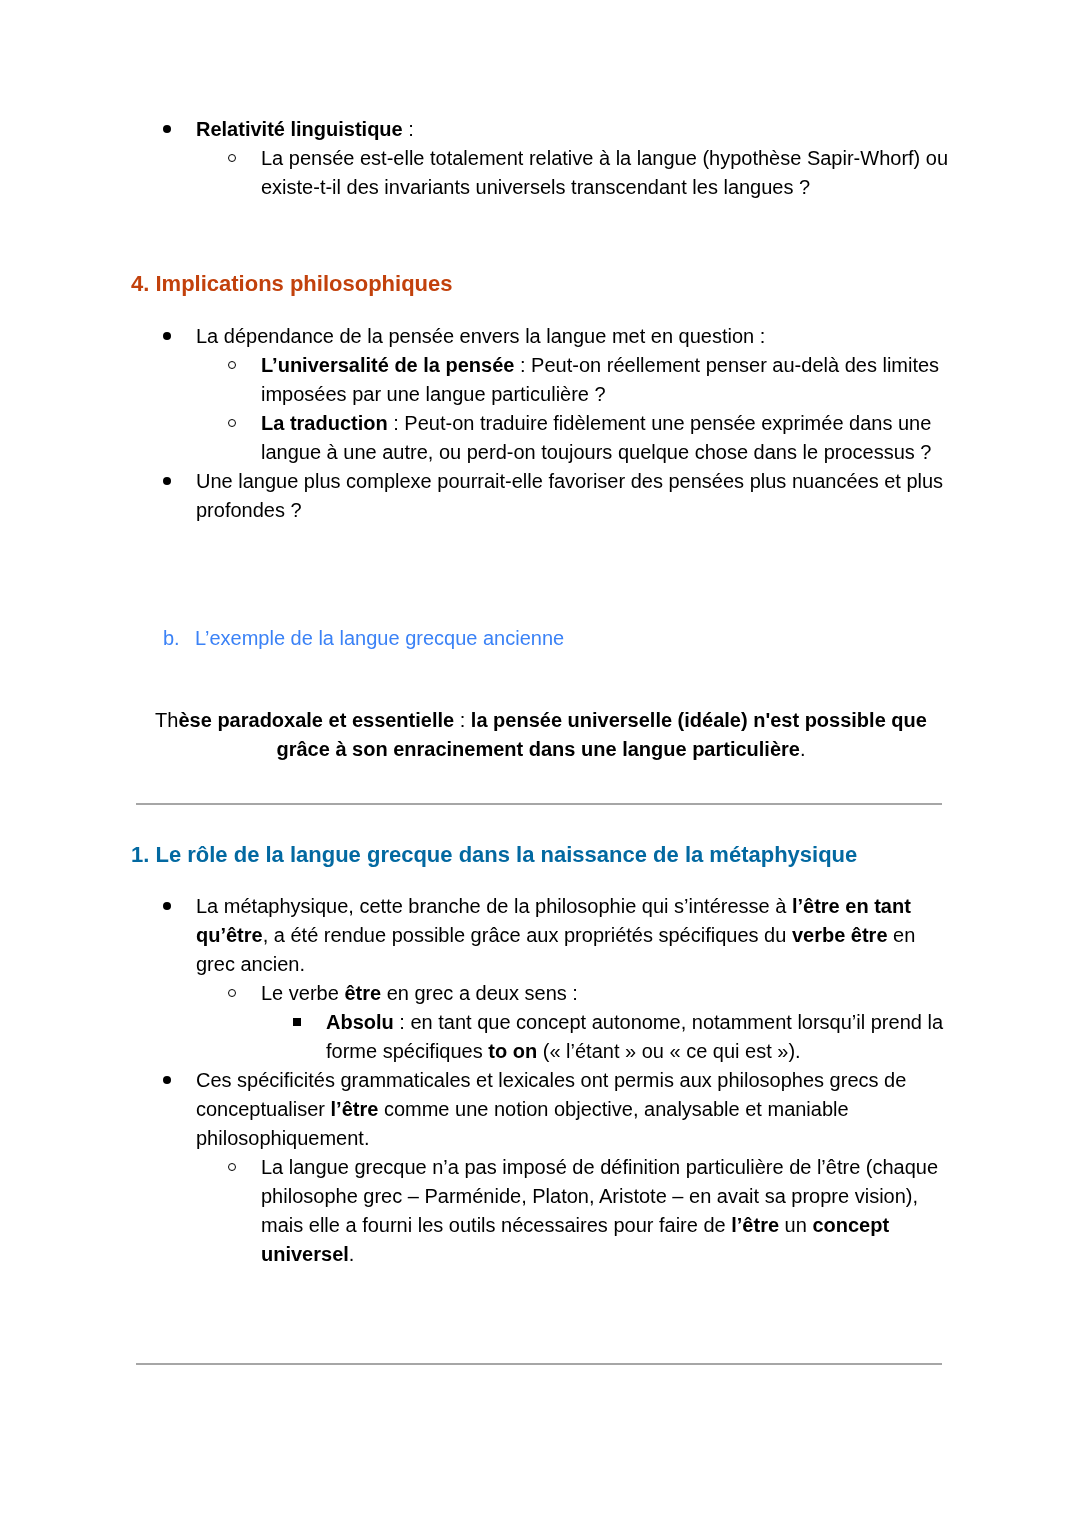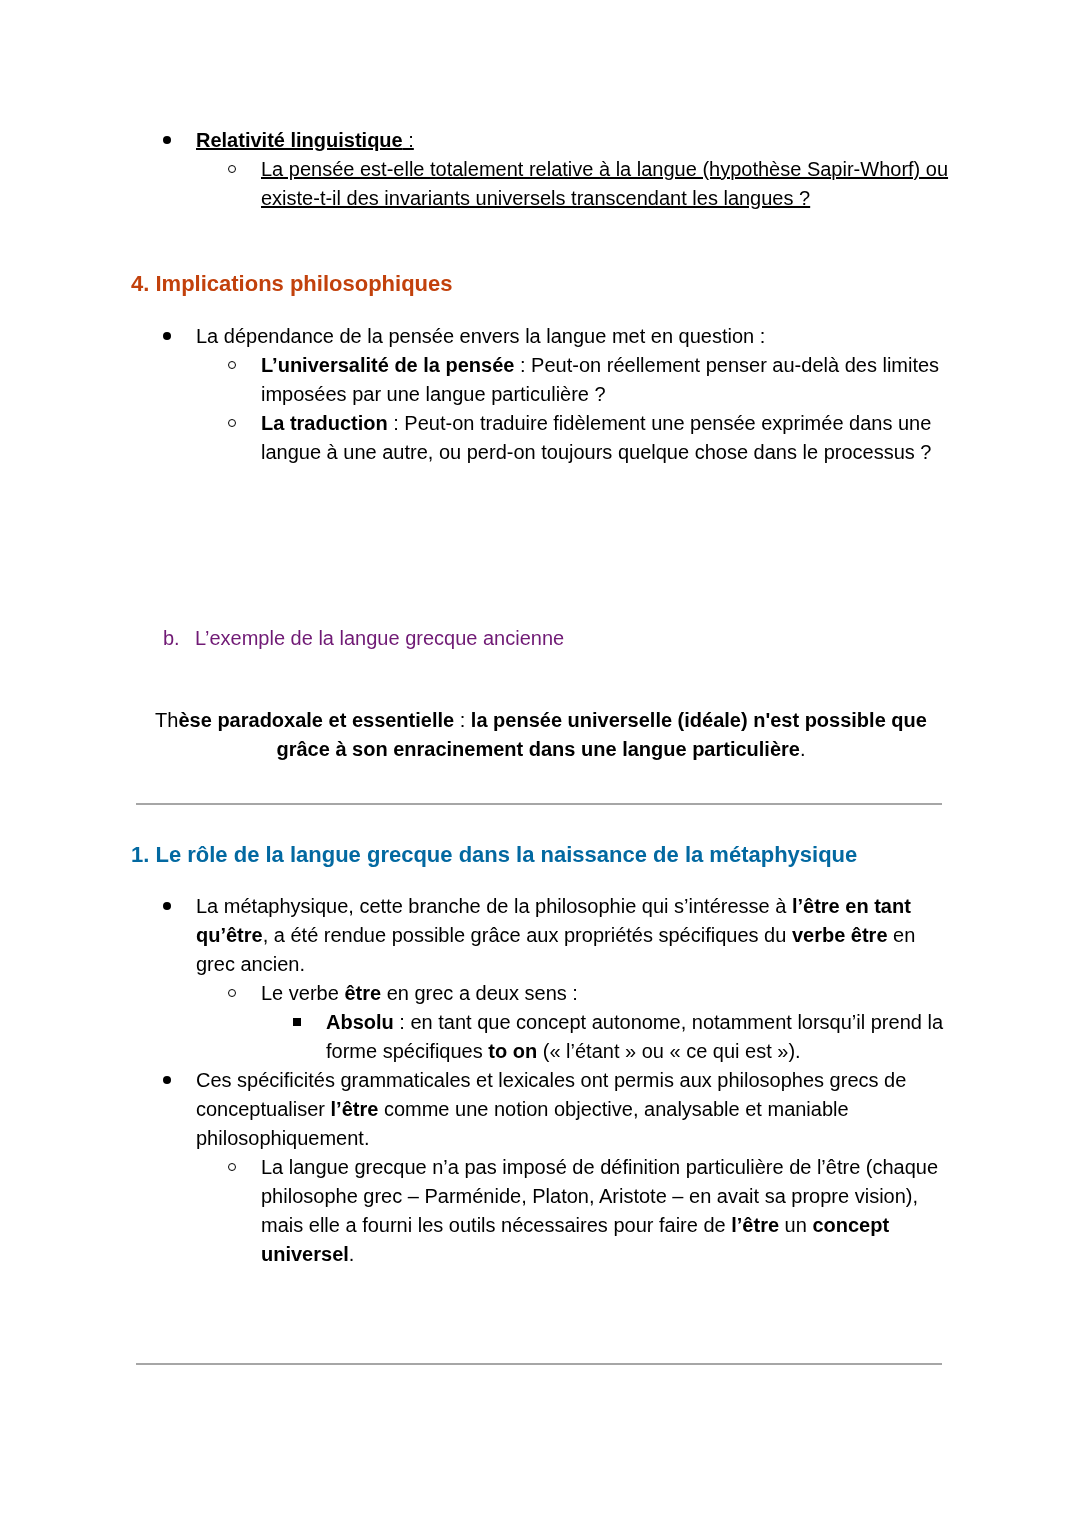--- a/index.html
+++ b/index.html
@@ -16,42 +16,43 @@
     .l1 .mk { left: -36px; width: 14px; }
     .l2 { margin-left: 261px; width: 690px; }
     .l2 .mk { left: -36px; width: 14px; }
     .l3 { margin-left: 326px; width: 625px; }
     .l3 .mk { left: -36px; width: 14px; }
     .disc::before { content: ""; display: inline-block; width: 8px; height: 8px; border-radius: 50%; background: #000; vertical-align: middle; margin-top: -3px; }
     .circ::before { content: ""; display: inline-block; width: 8px; height: 8px; border-radius: 50%; border: 1.3px solid #000; box-sizing: border-box; vertical-align: middle; margin-top: -3px; }
     .sq::before { content: ""; display: inline-block; width: 8px; height: 8px; background: #000; vertical-align: middle; margin-top: -3px; }
     .h-blue { position: absolute; left: 131px; font-size: 22px; font-weight: bold; color: #c2410c; }
     .h-black { position: absolute; left: 131px; font-size: 22px; font-weight: bold; color: #0369a1; }
-    .sub-orange { position: absolute; left: 163px; font-size: 20px; color: #701a75; }
+    .sub-orange { position: absolute; left: 163px; font-size: 20px; color: #3b82f6; }
     .sub-orange .lbl { display: inline-block; width: 32px; }
     .para { position: absolute; left: 131px; width: 820px; }
     .hr { position: absolute; left: 136px; width: 806px; height: 2px; background: #a6a6a6; }
     b { font-weight: bold; }
   </style>
 </head>
 <body>
 
 <div class="page">
 
-  <div class="blk" style="top:126px;text-decoration:underline;">
+  <div class="blk" style="top:115px;">
       <div class="li l1"><span class="mk disc"></span><b>Relativité linguistique</b><span> :</span></div>
       <div class="li l2"><span class="mk circ"></span><span>La pensée est-elle totalement relative à la langue (hypothèse Sapir-Whorf) ou existe-t-il des invariants universels transcendant les langues ?</span></div>
     </div>
 
   <div class="h-blue" style="top:269px;">4. Implications philosophiques</div>
 
   <div class="blk" style="top:322px;">
       <div class="li l1"><span class="mk disc"></span><span>La dépendance de la pensée envers la langue met en question :</span></div>
       <div class="li l2"><span class="mk circ"></span><b>L’universalité de la pensée</b><span> : Peut-on réellement penser au-delà des limites imposées par une langue particulière ?</span></div>
       <div class="li l2"><span class="mk circ"></span><b>La traduction</b><span> : Peut-on traduire fidèlement une pensée exprimée dans une langue à une autre, ou perd-on toujours quelque chose dans le processus ?</span></div>
+      <div class="li l1"><span class="mk disc"></span><span>Une langue plus complexe pourrait-elle favoriser des pensées plus nuancées et plus profondes ?</span></div>
     </div>
 
   <div class="sub-orange" style="top:624px;">
     <span class="lbl">b.</span><span>L’exemple de la langue grecque ancienne</span>
   </div>
 
   <div class="para" style="top:706px;text-align:center;"><span>Th</span><b>èse paradoxale et essentielle</b><span> : </span><b>la pensée universelle (idéale) n'est possible que grâce à son enracinement dans une langue particulière</b><span>.</span></div>
 
   <div class="hr" style="top:803px;"></div>
 

